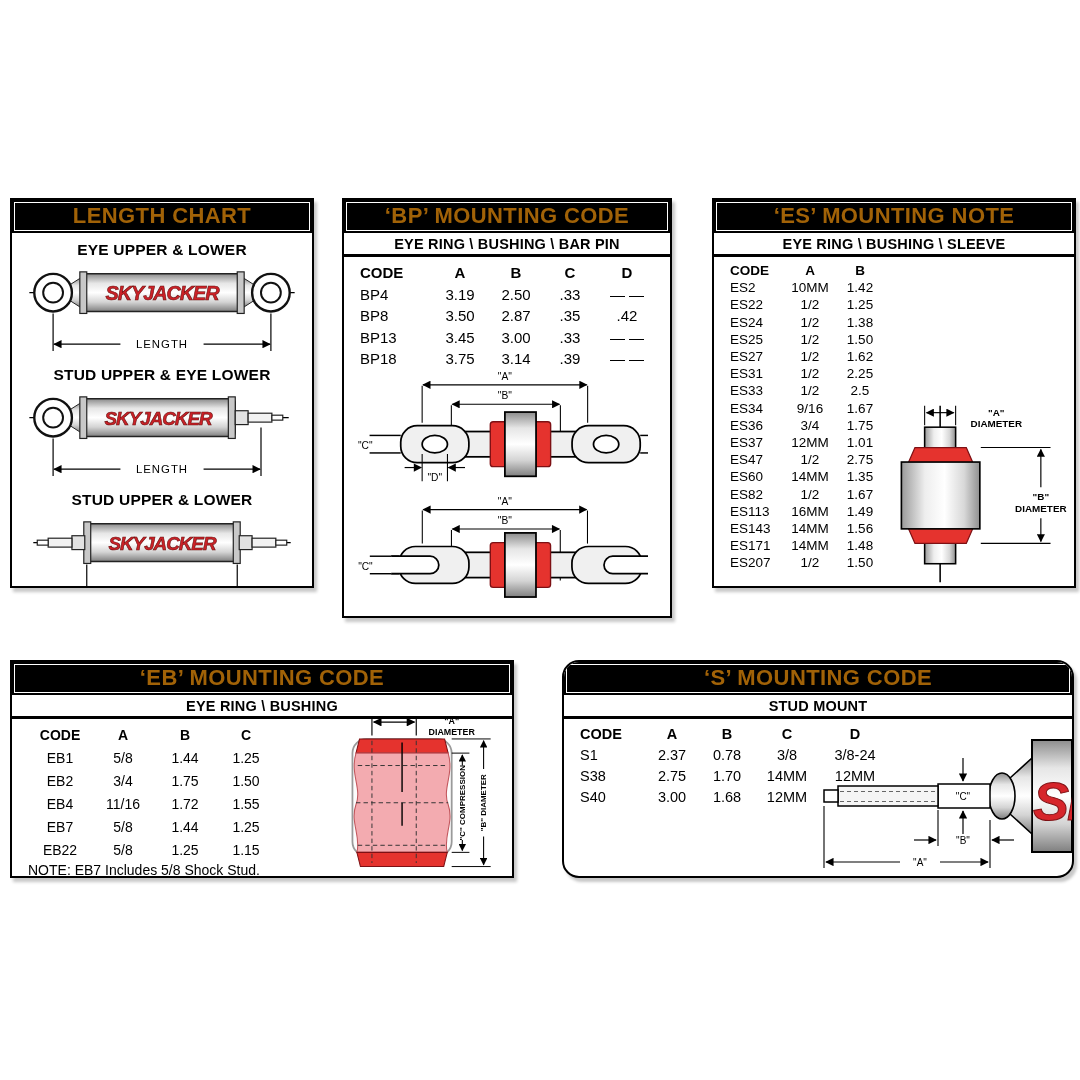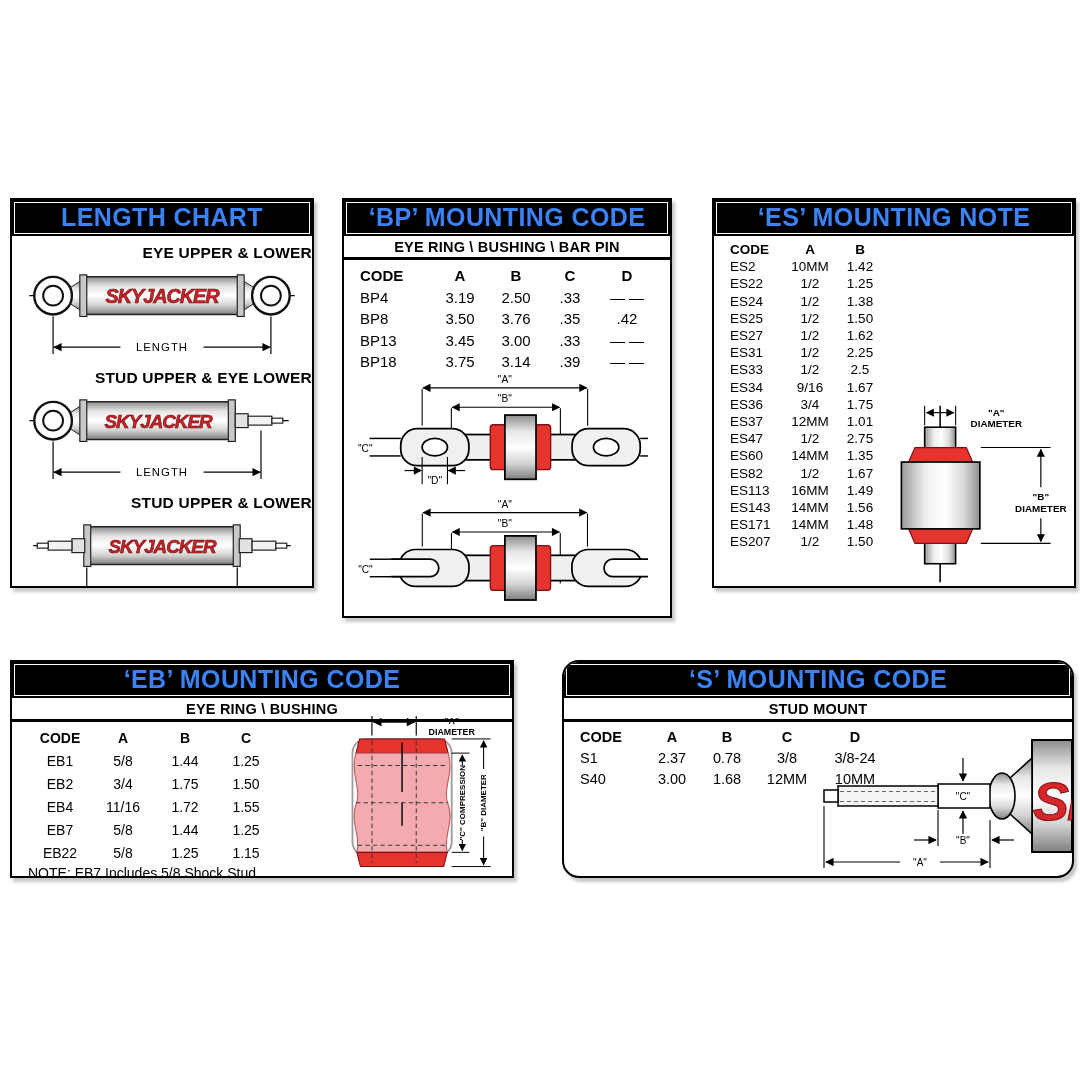--- a/index.html
+++ b/index.html
@@ -5,21 +5,21 @@
   html,body{margin:0;padding:0;background:#fff;}
   .sheet{position:relative;width:1080px;height:1080px;background:#fff;overflow:hidden;
          font-family:"Liberation Sans",sans-serif;color:#000;}
   .panel{position:absolute;background:#fff;border:2px solid #000;
          box-shadow:3px 4px 3px rgba(0,0,0,.22);overflow:hidden;}
   .p-length{left:10px;top:198px;width:300px;height:386px;}
   .p-bp{left:342px;top:198px;width:326px;height:416px;}
   .p-es{left:712px;top:198px;width:360px;height:386px;}
   .p-eb{left:10px;top:660px;width:500px;height:214px;}
   .p-s{left:562px;top:660px;width:508px;height:214px;border-radius:17px;}
-  .ptitle{background:#000;color:#3b82f6;font-weight:bold;font-size:25px;text-align:center;
+  .ptitle{background:#000;color:#a16207;font-weight:bold;font-size:22px;text-align:center;
           padding:3px 0 4px;letter-spacing:.4px;
           box-shadow:inset 0 0 0 2px #000, inset 0 0 0 3px #fff;}
   .psub{font-weight:bold;font-size:14.5px;text-align:center;padding:3px 0 2px;
         border-bottom:3px solid #000;letter-spacing:.2px;}
   table.spec{border-collapse:collapse;margin:5px 0 0 16px;}
   .spec th,.spec td{padding:0;text-align:center;white-space:nowrap;}
   .spec th{font-weight:bold;}
   .spec th:first-child,.spec td:first-child{text-align:left;margin-top:33px;}
   .bp-t{font-size:15px;}  .bp-t tr{line-height:21.5px;}
   .bp-t th:nth-child(1),.bp-t td:nth-child(1){width:72px;}
@@ -36,21 +36,21 @@
   .eb-t th:nth-child(2),.eb-t td:nth-child(2){width:62px;}
   .eb-t th:nth-child(3),.eb-t td:nth-child(3){width:62px;}
   .eb-t th:nth-child(4),.eb-t td:nth-child(4){width:60px;}
   .s-t{font-size:14.5px;margin-left:14px;margin-top:10px;}  .s-t tr{line-height:21px;}
   .s-t th:nth-child(1),.s-t td:nth-child(1){width:64px;}
   .s-t th:nth-child(2),.s-t td:nth-child(2){width:56px;}
   .s-t th:nth-child(3),.s-t td:nth-child(3){width:54px;}
   .s-t th:nth-child(4),.s-t td:nth-child(4){width:66px;}
   .s-t th:nth-child(5),.s-t td:nth-child(5){width:70px;}
   .note{font-size:14px;margin:0 0 0 16px;}
-  .sec-label{font-weight:bold;font-size:15.5px;text-align:right;margin-top:8px;letter-spacing:.2px;}
+  .sec-label{font-weight:bold;font-size:15.5px;text-align:center;margin-top:8px;letter-spacing:.2px;}
   .shock-svg{display:block;margin:0 auto;}
   .abs{position:absolute;}
   svg text{font-family:"Liberation Sans",sans-serif;}
 </style>
 </head>
 <body>
 
 <svg width="0" height="0" style="position:absolute" aria-hidden="true">
   <defs>
     <linearGradient id="gV" x1="0" y1="0" x2="0" y2="1">
@@ -157,21 +157,21 @@
       <tr>
           <td>BP4</td>
           <td>3.19</td>
           <td>2.50</td>
           <td>.33</td>
           <td>— —</td>
         </tr>
           <tr>
           <td>BP8</td>
           <td>3.50</td>
-          <td>3.76</td>
+          <td>2.87</td>
           <td>.35</td>
           <td>.42</td>
         </tr>
           <tr>
           <td>BP13</td>
           <td>3.45</td>
           <td>3.00</td>
           <td>.33</td>
           <td>— —</td>
         </tr>
@@ -232,20 +232,21 @@
       <rect x="224" y="53" width="72" height="38" rx="17" fill="#f0f0f0" stroke="#000" stroke-width="1.8"></rect>
       <path d="M38,63 H78 A9,9 0 0 1 78,81 H38" fill="#fff" stroke="#000" stroke-width="1.8"></path>
       <path d="M304,63 H266 A9,9 0 0 0 266,81 H304" fill="#fff" stroke="#000" stroke-width="1.8"></path>
       <rect x="140" y="49" width="62" height="46" rx="3" fill="#e5332e" stroke="#7d1014" stroke-width="1.4"></rect>
       <rect x="155" y="39" width="32" height="66" fill="url(#gV)" stroke="#000" stroke-width="1.8"></rect>
     </svg>
   </div>
 
   <div class="panel p-es">
     <div class="ptitle">‘ES’ MOUNTING NOTE</div>
+    <div class="psub">EYE RING \ BUSHING \ SLEEVE</div>
     <table class="spec es-t">
       <thead>
           <tr>
         <th>CODE</th>
         <th>A</th>
         <th>B</th>
       </tr>
         </thead>
       <tbody>
 
@@ -452,20 +453,27 @@
       <tbody>
 
       <tr>
           <td>S1</td>
           <td>2.37</td>
           <td>0.78</td>
           <td>3/8</td>
           <td>3/8-24</td>
         </tr>
           <tr>
+          <td>S38</td>
+          <td>2.75</td>
+          <td>1.70</td>
+          <td>14MM</td>
+          <td>12MM</td>
+        </tr>
+          <tr>
           <td>S40</td>
           <td>3.00</td>
           <td>1.68</td>
           <td>12MM</td>
           <td>10MM</td>
         </tr>
         </tbody>
     </table>
 
     <svg class="abs" style="right:0px;bottom:4px;" width="252" height="140" viewBox="0 0 252 140">

